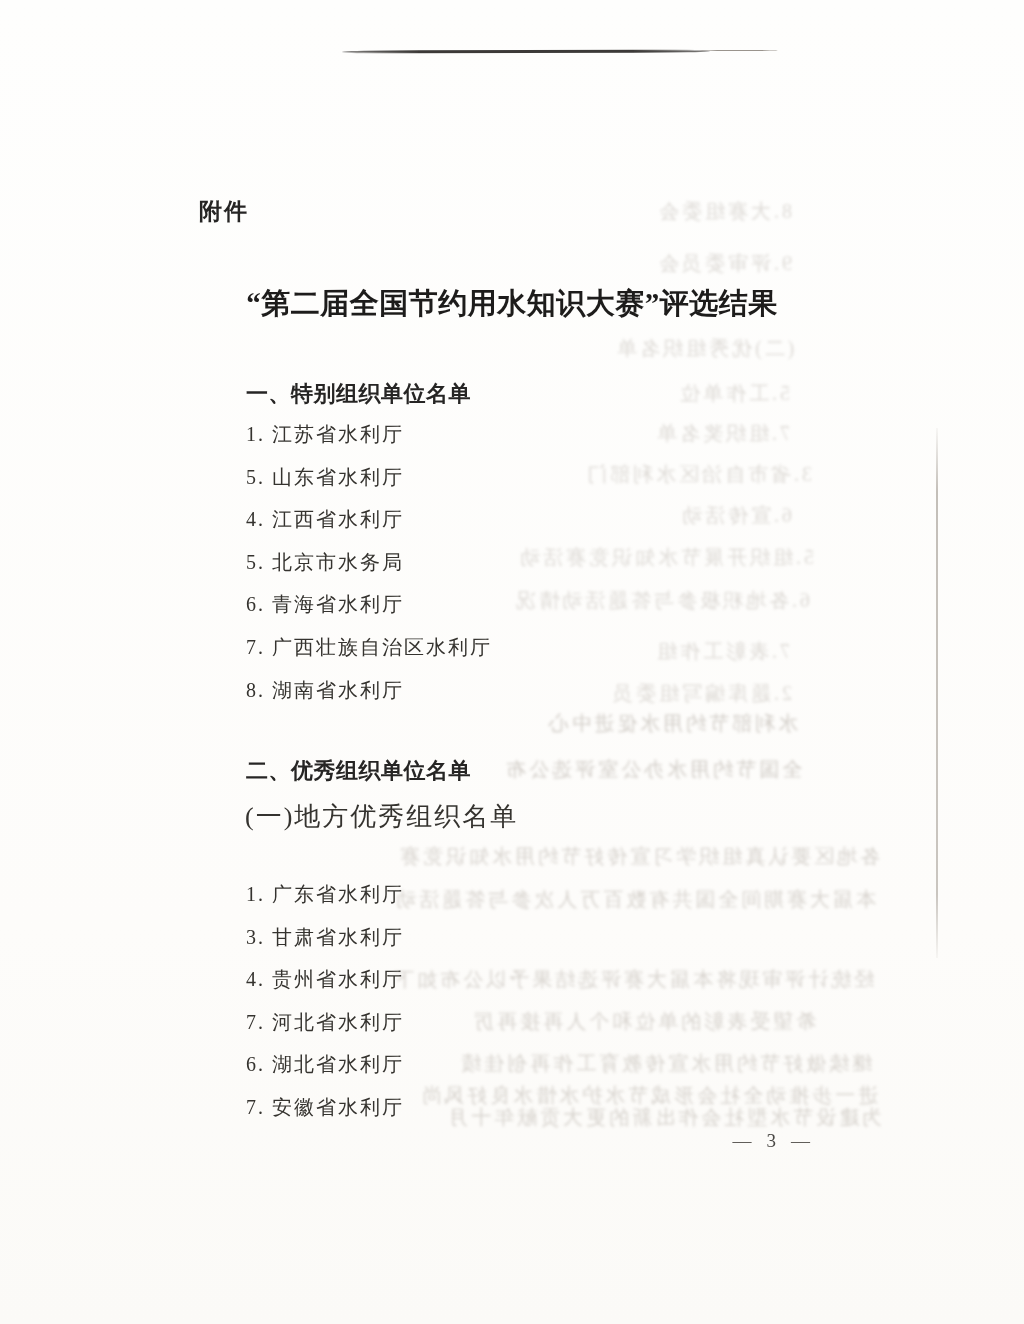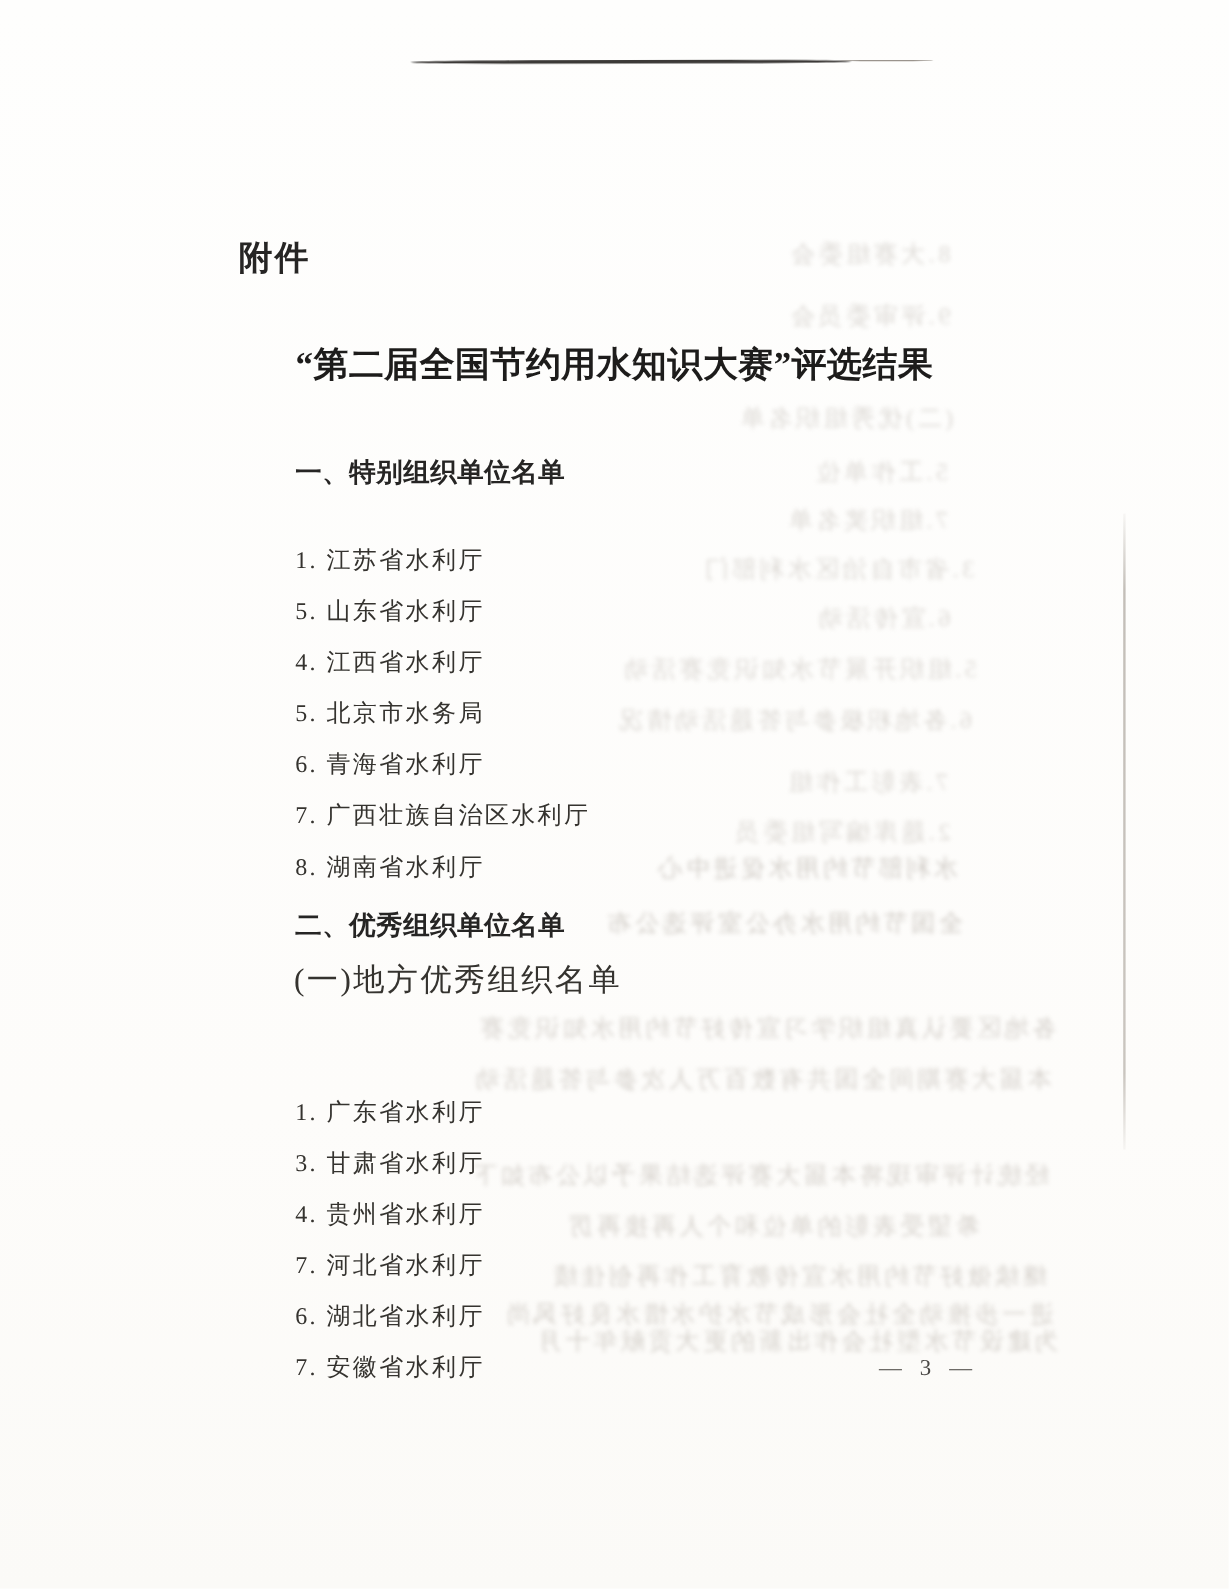--- a/index.html
+++ b/index.html
@@ -48,21 +48,21 @@
     pointer-events: none;
   }
   .bleed.up   { font-size: 20px; opacity: 0.34; }
   .bleed.dk   { font-size: 20px; opacity: 0.46; }
   .bleed.low  { font-size: 20px; opacity: 0.40; }
 
   
   .attach {
     position: absolute; left: 199px; top: 196px;
     font-family: "Liberation Sans", "DejaVu Sans", sans-serif;
-    font-weight: 700; font-size: 28px; color: #262524;
+    font-weight: 700; font-size: 23px; color: #262524;
     letter-spacing: 2px;
   }
   .title {
     position: absolute; left: 0; top: 284px; width: 1024px;
     text-align: center;
     font-weight: 700; font-size: 29px; color: #1d1c1b;
     letter-spacing: 0.5px;
   }
   .h-sec {
     position: absolute; left: 246px;
@@ -70,21 +70,21 @@
     font-weight: 700; font-size: 22px; color: #262524;
     letter-spacing: 0.5px;
   }
   .h-sec1 { top: 379px; }
   .h-sec2 { top: 756px; }
   .h-sub {
     position: absolute; left: 245px; top: 799px;
     font-size: 26px; color: #35332f;
     letter-spacing: 2px;
   }
-  .org-list { position: absolute; left: 246px; margin-top: 32px; }
+  .org-list { position: absolute; left: 246px; }
   .org-list-1 { top: 421px; }
   .org-list-2 { top: 881px; }
   .org-item {
     height: 42.6px;
     font-size: 20px; color: #35332f;
     letter-spacing: 2px;
   }
   .footer {
     position: absolute; top: 1130px; right: 199px;
     font-size: 19px; color: #4a4845;

